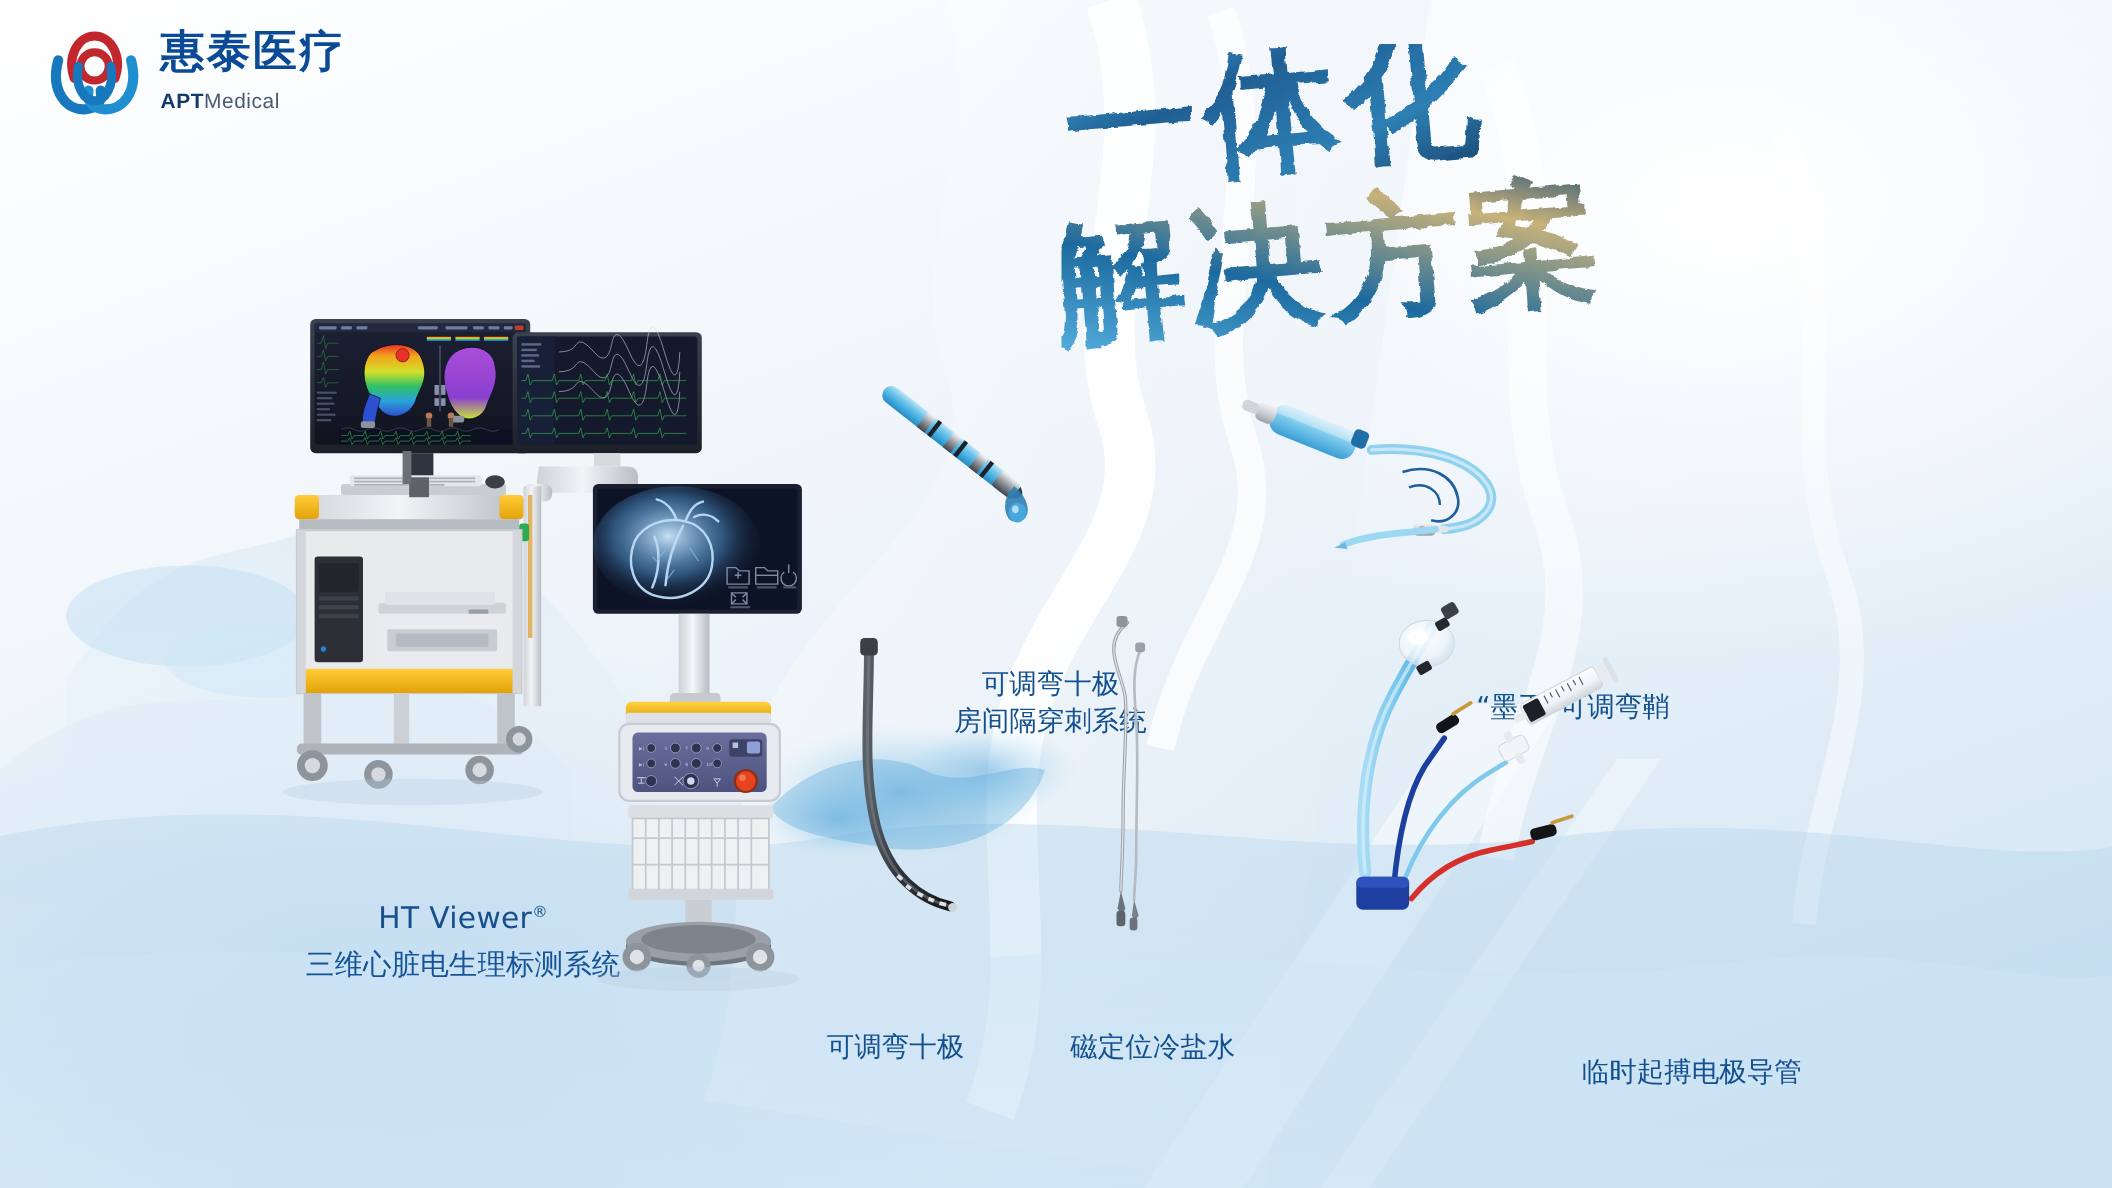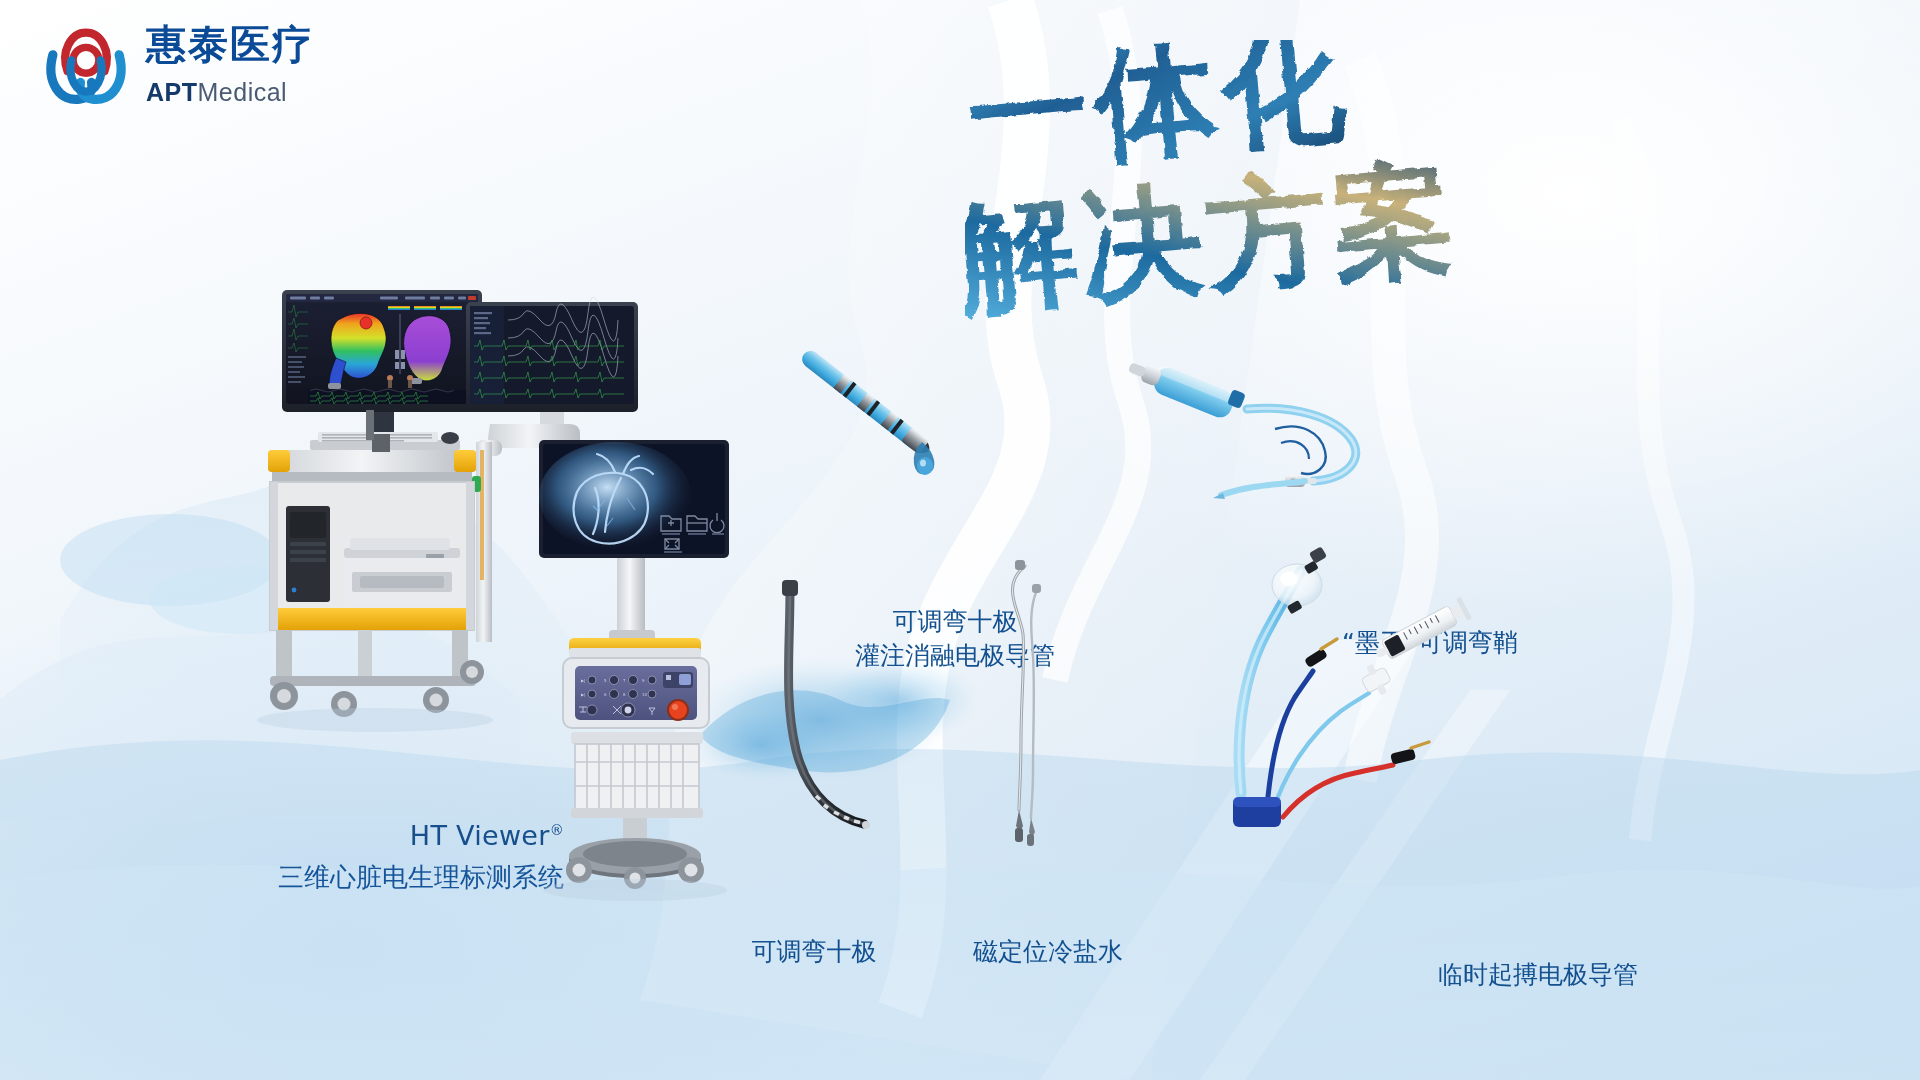--- a/index.html
+++ b/index.html
@@ -17,34 +17,34 @@
   
   .wash{position:absolute;pointer-events:none;}
   .wash svg{display:block;}
 
   
   #logo{position:absolute;left:40px;top:18px;display:flex;align-items:center;gap:14px;}
   #logo .mark{width:92px;height:92px;flex:none;}
   #logo .wordmark{display:flex;flex-direction:column;line-height:1;}
   #logo .cn{font-size:40px;font-weight:700;color:#0b4a97;letter-spacing:2px;
     font-family:"DejaVu Sans","Liberation Sans",sans-serif;}
-  #logo .en{margin-top:16px;font-size:25px;letter-spacing:.5px;color:#2b3a55;}
+  #logo .en{margin-top:16px;font-size:19px;letter-spacing:.5px;color:#2b3a55;}
   #logo .en b{color:#143a6b;font-weight:700;}
   #logo .en span{color:#4a5a72;font-weight:400;}
 
   
   #headline{position:absolute;left:965px;top:40px;width:700px;height:320px;}
   #headline svg{display:block;width:100%;height:100%;}
   .calli{font-family:"DejaVu Serif","Liberation Serif",serif;font-weight:700;}
 
   
   .label{position:absolute;color:#12508f;text-align:center;line-height:1.35;
     font-family:"DejaVu Sans","Liberation Sans",sans-serif;white-space:nowrap;}
   .label.big{font-size:25px;}
-  .label.sys{font-size:26px;text-align:right;white-space:normal;}
+  .label.sys{font-size:26px;text-align:center;white-space:normal;}
   .label.sys .en{font-size:27px;color:#174f8d;letter-spacing:.3px;display:block;}
   .label.sys .en sup{font-size:14px;vertical-align:super;}
   .label.sys .cn{font-size:26px;color:#16549a;display:block;margin-top:6px;}
 
   
   .art{position:absolute;}
   .art svg{display:block;overflow:visible;}
 </style>
 </head>
 <body>
@@ -538,21 +538,21 @@
 
       <g transform="translate(122,90)">
         <path d="M0 0 q10 8 12 18 q2 12 -8 14 q-10 2 -12 -10 q-2 -12 8 -22 z" fill="#2e7fb4" opacity=".9"></path>
         <ellipse cx="3" cy="24" rx="8" ry="9" fill="#49a6dd"></ellipse>
         <ellipse cx="1" cy="21" rx="3" ry="3.5" fill="#cfeaf8" opacity=".8"></ellipse>
       </g>
     </svg>
   </div>
   <div class="label big" style="left:855px;top:605px;width:200px;">
     <div>可调弯十极</div>
-    <div>灌注消融电极导管</div>
+    <div>房间隔穿刺系统</div>
   </div>
 
   <div class="art" style="left:1135px;top:355px;width:290px;height:180px;">
     <svg width="290" height="180" viewBox="0 0 290 180">
       <defs>
         <linearGradient id="sh" x1="0" y1="0" x2="0" y2="1">
           <stop offset="0%" stop-color="#cbe9f8"></stop>
             <stop offset="45%" stop-color="#7ac9ec"></stop>
           <stop offset="100%" stop-color="#3a9ed5"></stop>
         </linearGradient>

